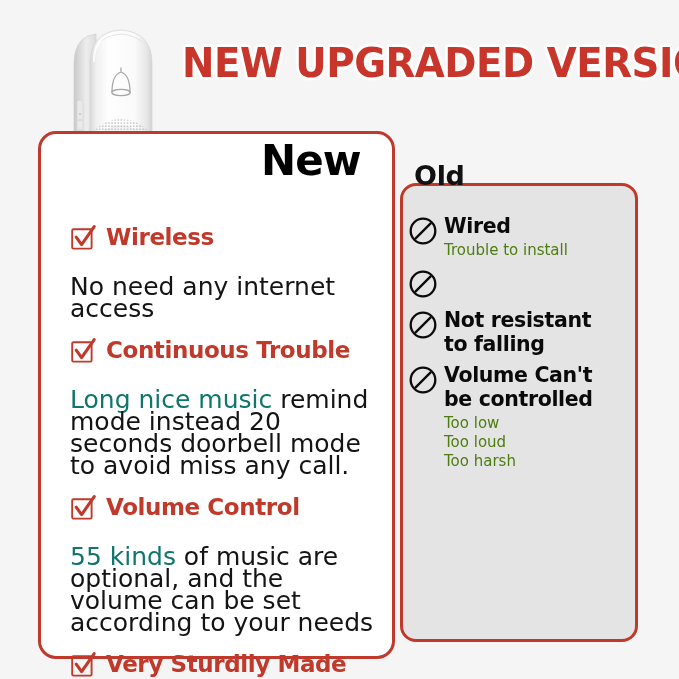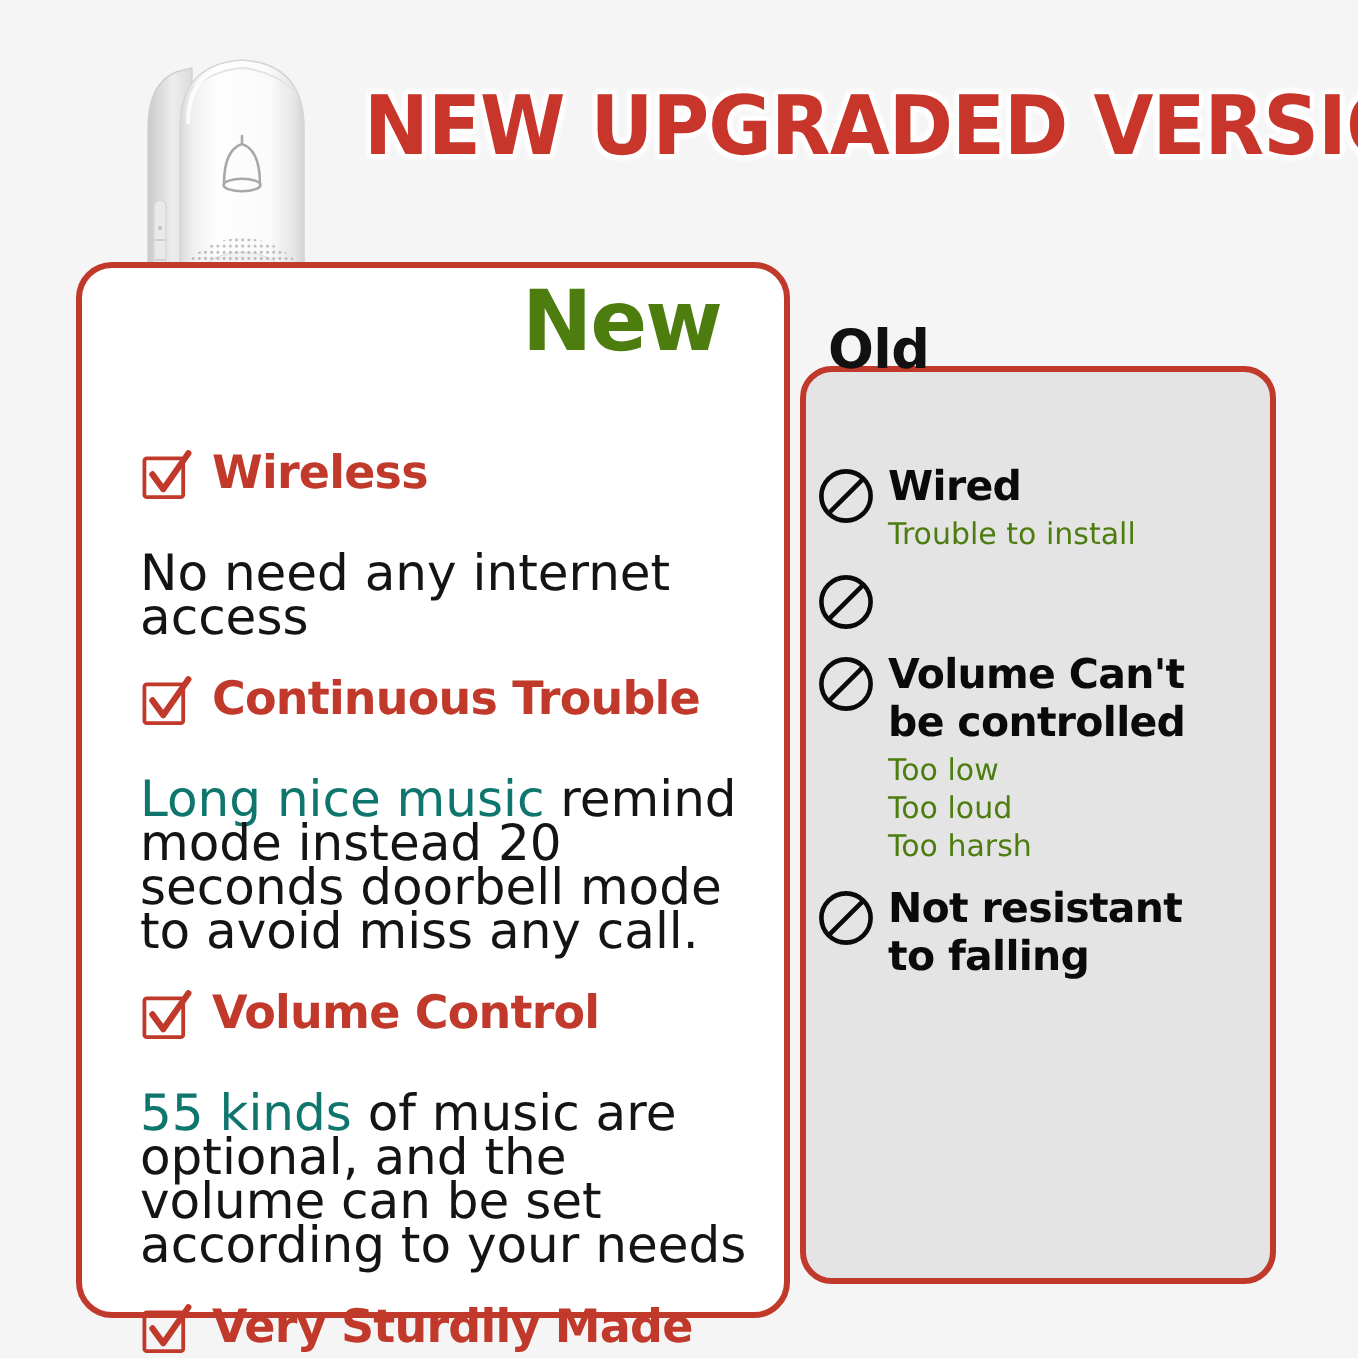--- a/index.html
+++ b/index.html
@@ -68,21 +68,21 @@
     left: 414px;
     top: 160px;
     font-size: 27px;
     font-weight: bold;
     color: #111111;
     letter-spacing: -0.3px;
   }
   #old-list {
     position: absolute;
     left: 400px;
-    top: 183px;
+    top: 166px;
     width: 238px;
     height: 459px;
     padding: 48px 10px 0 8px;
     box-sizing: border-box;
   }
   .old-item {
     display: flex;
     align-items: flex-start;
     margin-bottom: 7px;
   }
@@ -122,21 +122,21 @@
     border: 3px solid #c0392b;
     border-radius: 18px;
   }
   #new-label {
     position: absolute;
     left: 261px;
     top: 139px;
     font-size: 42px;
     line-height: 44px;
     font-weight: bold;
-    color: #4d7c0f;
+    color: #000000;
     letter-spacing: -1px;
   }
   #new-list {
     position: absolute;
     left: 38px;
     top: 131px;
     width: 357px;
     height: 620px;
     padding: 93px 12px 0 32px;
     box-sizing: border-box;
@@ -267,46 +267,46 @@
 
     <div class="old-item" style="margin-bottom:9px;">
       <span class="ban-icon">
         <svg width="30" height="30" viewBox="0 0 30 30">
           <circle cx="15" cy="15" r="12.3" fill="none" stroke="#0a0a0a" stroke-width="2.3"></circle>
           <line x1="23.1" y1="6.9" x2="6.9" y2="23.1" stroke="#0a0a0a" stroke-width="2.3"></line>
         </svg>
       </span>
     </div>
 
+    <div class="old-item">
+      <span class="ban-icon">
+        <svg width="30" height="30" viewBox="0 0 30 30">
+          <circle cx="15" cy="15" r="12.3" fill="none" stroke="#0a0a0a" stroke-width="2.3"></circle>
+          <line x1="23.1" y1="6.9" x2="6.9" y2="23.1" stroke="#0a0a0a" stroke-width="2.3"></line>
+        </svg>
+      </span>
+      <span class="old-body">
+        <span class="old-title">Not resistant
+to falling</span>
+      </span>
+    </div>
+
     <div class="old-item" style="margin-bottom:9px;">
       <span class="ban-icon">
         <svg width="30" height="30" viewBox="0 0 30 30">
           <circle cx="15" cy="15" r="12.3" fill="none" stroke="#0a0a0a" stroke-width="2.3"></circle>
           <line x1="23.1" y1="6.9" x2="6.9" y2="23.1" stroke="#0a0a0a" stroke-width="2.3"></line>
         </svg>
       </span>
       <span class="old-body">
         <span class="old-title">Volume Can't
 be controlled</span>
         <span class="old-sub" style="display:block;">Too low
 Too loud
 Too harsh</span>
-      </span>
-    </div>
-
-    <div class="old-item">
-      <span class="ban-icon">
-        <svg width="30" height="30" viewBox="0 0 30 30">
-          <circle cx="15" cy="15" r="12.3" fill="none" stroke="#0a0a0a" stroke-width="2.3"></circle>
-          <line x1="23.1" y1="6.9" x2="6.9" y2="23.1" stroke="#0a0a0a" stroke-width="2.3"></line>
-        </svg>
-      </span>
-      <span class="old-body">
-        <span class="old-title">Not resistant
-to falling</span>
       </span>
     </div>
 
   </div>
 
   <div id="new-card"></div>
   <div id="new-label">New</div>
 
   <div id="new-list">
 

